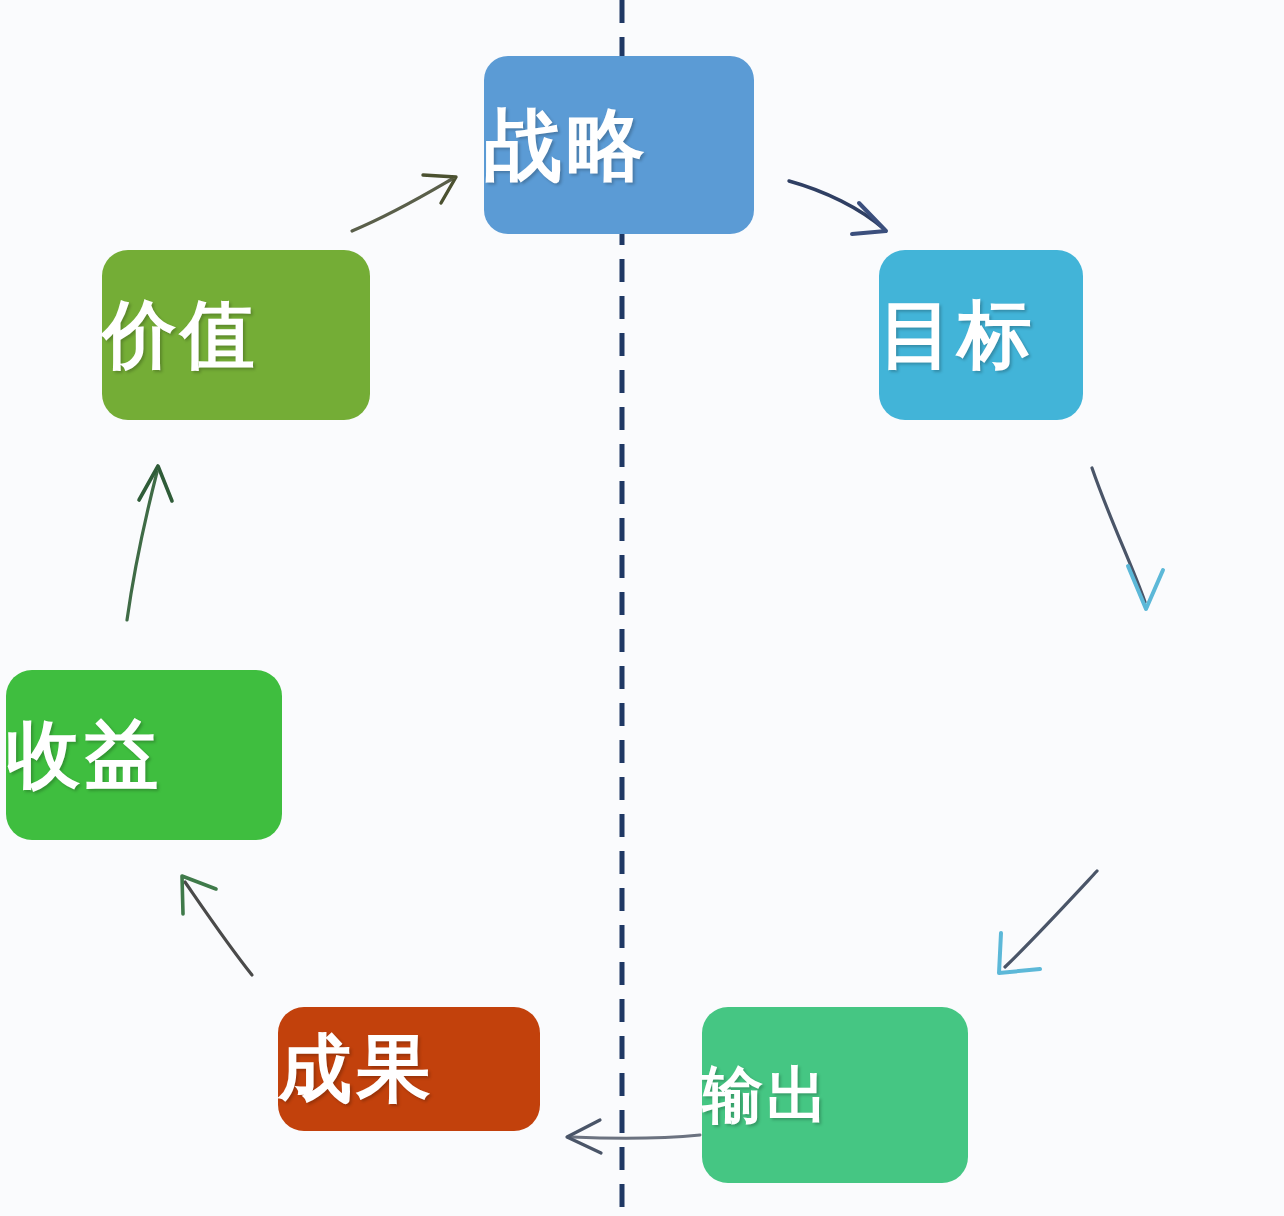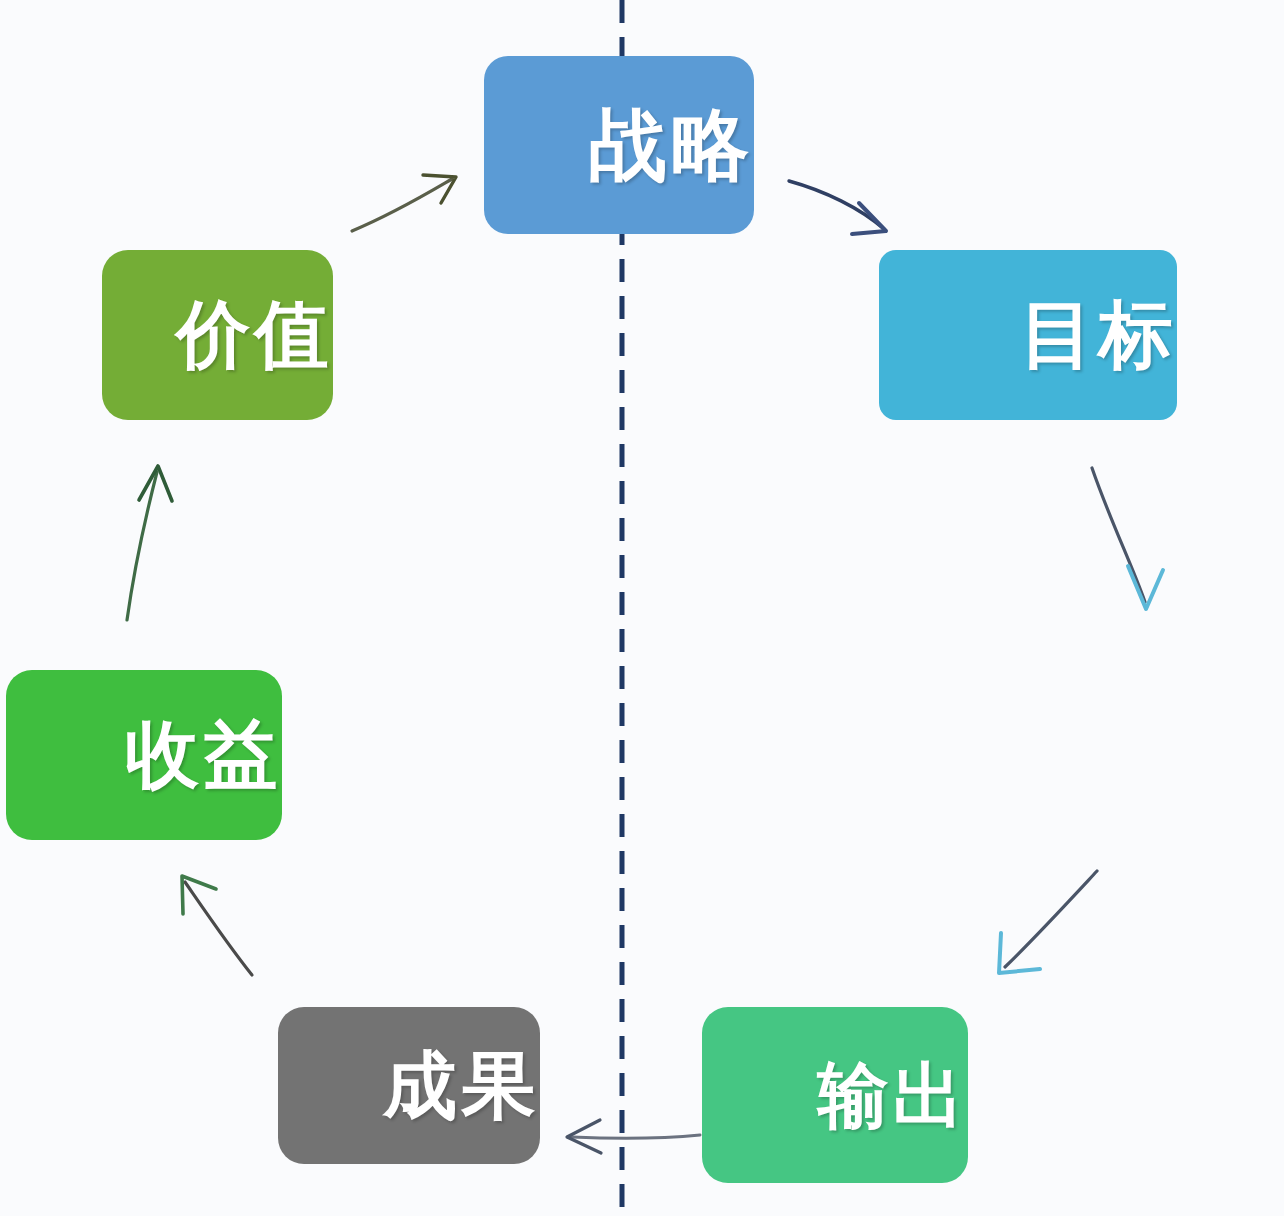--- a/index.html
+++ b/index.html
@@ -20,41 +20,40 @@
     left: 0;
     top: 0;
     width: 1284px;
     height: 1216px;
     pointer-events: none;
   }
   .node {
     position: absolute;
     display: flex;
     align-items: center;
-    justify-content: flex-end;
+    justify-content: flex-start;
     border-radius: 26px;
     box-sizing: border-box;
     color: #ffffff;
     font-weight: 700;
     letter-spacing: 0.06em;
     text-shadow: 2px 2px 3px rgba(0,0,0,0.22);
     user-select: none;
-    padding-left: 11px;
   }
   .node-label {
     display: block;
     line-height: 1;
     white-space: nowrap;
   }
 
   
   #node-strategy   { left: 484px;  top: 56px;   width: 270px; height: 178px; font-size: 78px; border-radius: 24px; }
   #node-goal       { left: 879px;  top: 250px;  width: 258px; height: 170px; font-size: 74px; border-radius: 26px; }
   #node-initiative { left: 1013px; top: 667px;  width: 262px; height: 168px; font-size: 74px; border-radius: 26px; }
-  #node-output     { left: 702px;  top: 1007px; width: 266px; height: 176px; font-size: 71px; border-radius: 26px; }
+  #node-output     { left: 702px;  top: 1007px; width: 266px; height: 176px; font-size: 61px; border-radius: 26px; }
   #node-results    { left: 278px;  top: 1007px; width: 262px; height: 176px; font-size: 74px; border-radius: 26px; }
   #node-benefit    { left: 6px;    top: 670px;  width: 268px; height: 170px; font-size: 74px; border-radius: 26px; }
   #node-value      { left: 102px;  top: 250px;  width: 268px; height: 170px; font-size: 74px; border-radius: 26px; }
 </style>
 </head>
 <body>
 
 <div id="canvas" style="background: rgb(250, 251, 253);">
 
   <svg id="arrow-layer" viewBox="0 0 1284 1216" width="1284" height="1216" xmlns="http://www.w3.org/2000/svg">
@@ -94,34 +93,34 @@
     <g>
       <path d="M 127 620 C 134 570, 146 515, 157 472" fill="none" stroke="#3f6b46" stroke-width="3.2" stroke-linecap="round"></path>
       <path d="M 139 500 L 158 466 L 172 501" fill="none" stroke="#2f5c38" stroke-width="3.6" stroke-linecap="round" stroke-linejoin="round"></path>
     </g>
   </svg>
 
   <div class="node" id="node-strategy" style="background: rgb(91, 155, 213); left: 484px; top: 56px; width: 270px; height: 178px;">
     <span class="node-label">战略</span>
   </div>
 
-  <div class="node" id="node-goal" style="background: rgb(66, 180, 216); left: 879px; top: 250px; width: 298px; height: 170px; border-radius: 17px;">
+  <div class="node" id="node-goal" style="background: rgb(66, 180, 216); left: 879px; top: 250px; width: 204px; height: 170px;">
     <span class="node-label">目标</span>
   </div>
 
 
   <div class="node" id="node-output" style="background: rgb(69, 198, 131); left: 702px; top: 1007px; width: 266px; height: 176px;">
     <span class="node-label">输出</span>
   </div>
 
-  <div class="node" id="node-results" style="background: #737373; left: 278px; top: 1007px; width: 262px; height: 157px;">
+  <div class="node" id="node-results" style="background: #c2410c; left: 278px; top: 1007px; width: 262px; height: 124px;">
     <span class="node-label">成果</span>
   </div>
 
   <div class="node" id="node-benefit" style="background: rgb(63, 190, 63); left: 6px; top: 670px; width: 276px; height: 170px;">
     <span class="node-label">收益</span>
   </div>
 
-  <div class="node" id="node-value" style="background: rgb(116, 173, 54); left: 102px; top: 250px; width: 231px; height: 170px;">
+  <div class="node" id="node-value" style="background: rgb(116, 173, 54); left: 102px; top: 250px; width: 268px; height: 170px;">
     <span class="node-label">价值</span>
   </div>
 
 </div>
 
 </body></html>

